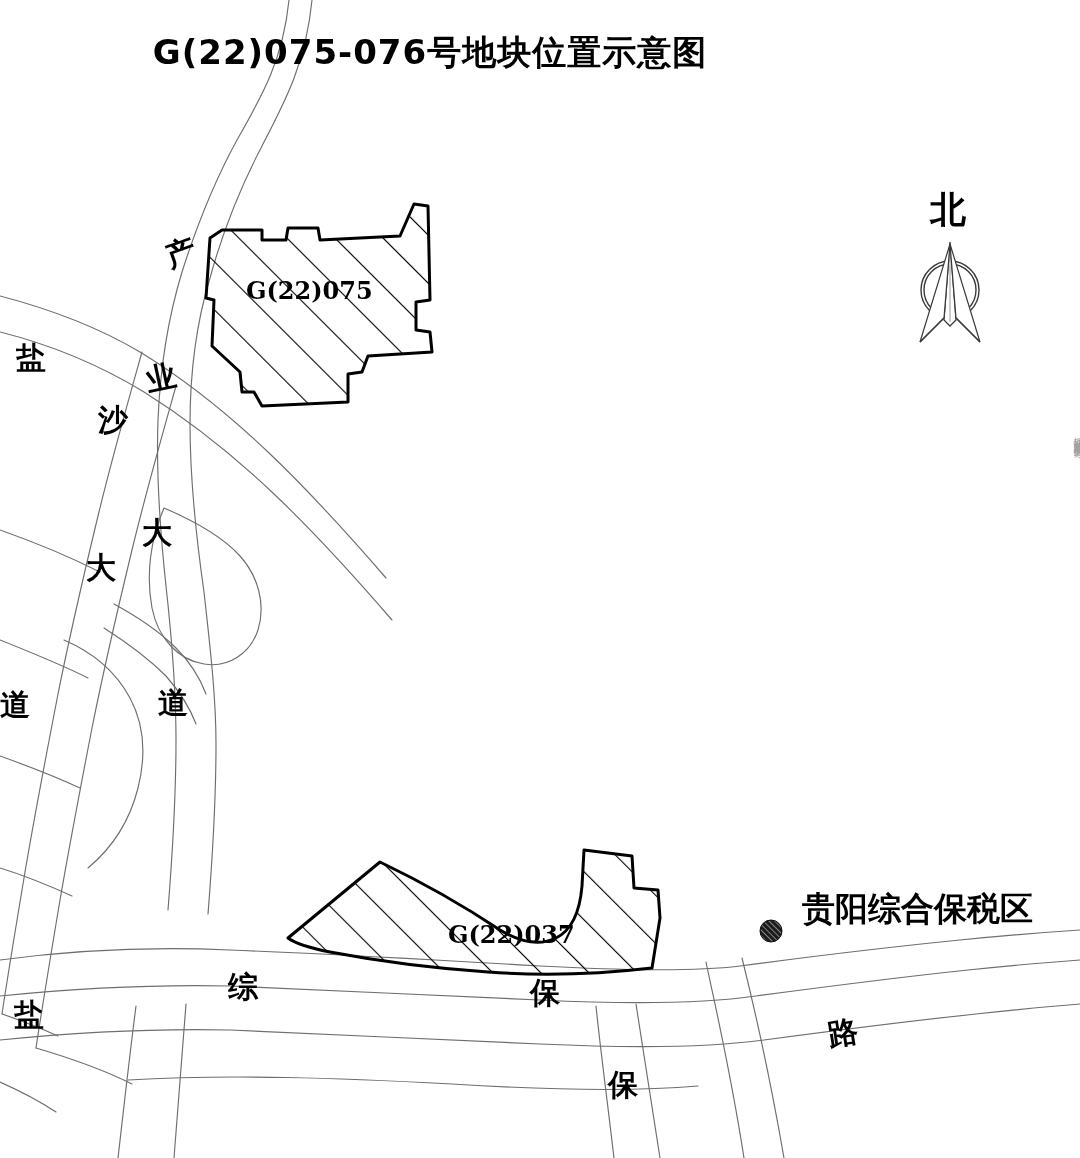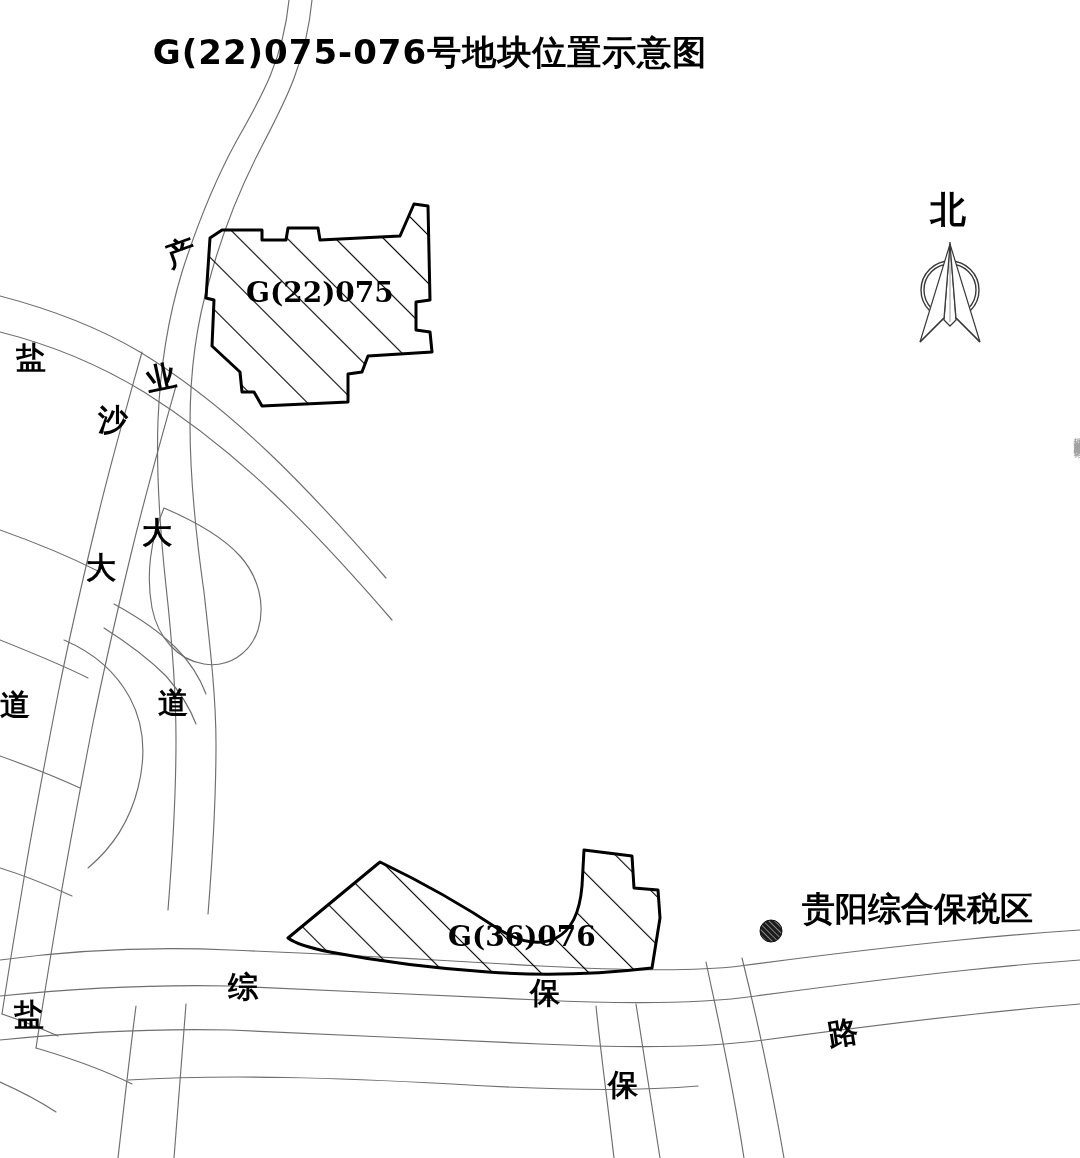--- a/index.html
+++ b/index.html
@@ -19,21 +19,21 @@
     white-space:nowrap;
   }
 
   .road-label{
     position:absolute;font-size:30px;font-weight:600;line-height:1;
     font-family:"DejaVu Sans","Liberation Sans",sans-serif;
     white-space:nowrap;
   }
 
   .parcel-label{
-    position:absolute;font-size:28px;font-weight:600;
+    position:absolute;font-size:24px;font-weight:600;
     font-family:"DejaVu Serif","Liberation Serif",serif;
     white-space:nowrap;letter-spacing:0px;
   }
 
   .compass-label{
     position:absolute;font-size:36px;font-weight:700;
     font-family:"DejaVu Sans","Liberation Sans",sans-serif;
   }
 
   .poi-text{
@@ -157,21 +157,21 @@
     <g>
       <circle cx="771" cy="931" r="11" fill="url(#dotHatch)" stroke="#111" stroke-width="1"></circle>
     </g>
   </svg>
 
   <div class="map-title">G(22)075-076号地块位置示意图</div>
 
   <div class="compass-label" style="left:930px;top:186px;">北</div>
 
   <div class="parcel-label" style="left:246px;top:276px;">G(22)075</div>
-  <div class="parcel-label" style="left:448px;top:920px;">G(36)076</div>
+  <div class="parcel-label" style="left:448px;top:920px;">G(22)037</div>
 
   <div class="road-label" style="left:166px;top:238px;transform:rotate(-20deg);">产</div>
   <div class="road-label" style="left:16px;top:343px;">盐</div>
   <div class="road-label" style="left:146px;top:363px;transform:rotate(-12deg);">业</div>
   <div class="road-label" style="left:98px;top:405px;">沙</div>
   <div class="road-label" style="left:142px;top:518px;">大</div>
   <div class="road-label" style="left:86px;top:553px;">大</div>
   <div class="road-label" style="left:158px;top:688px;">道</div>
   <div class="road-label" style="left:0px;top:690px;">道</div>
   <div class="road-label" style="left:228px;top:972px;">综</div>

